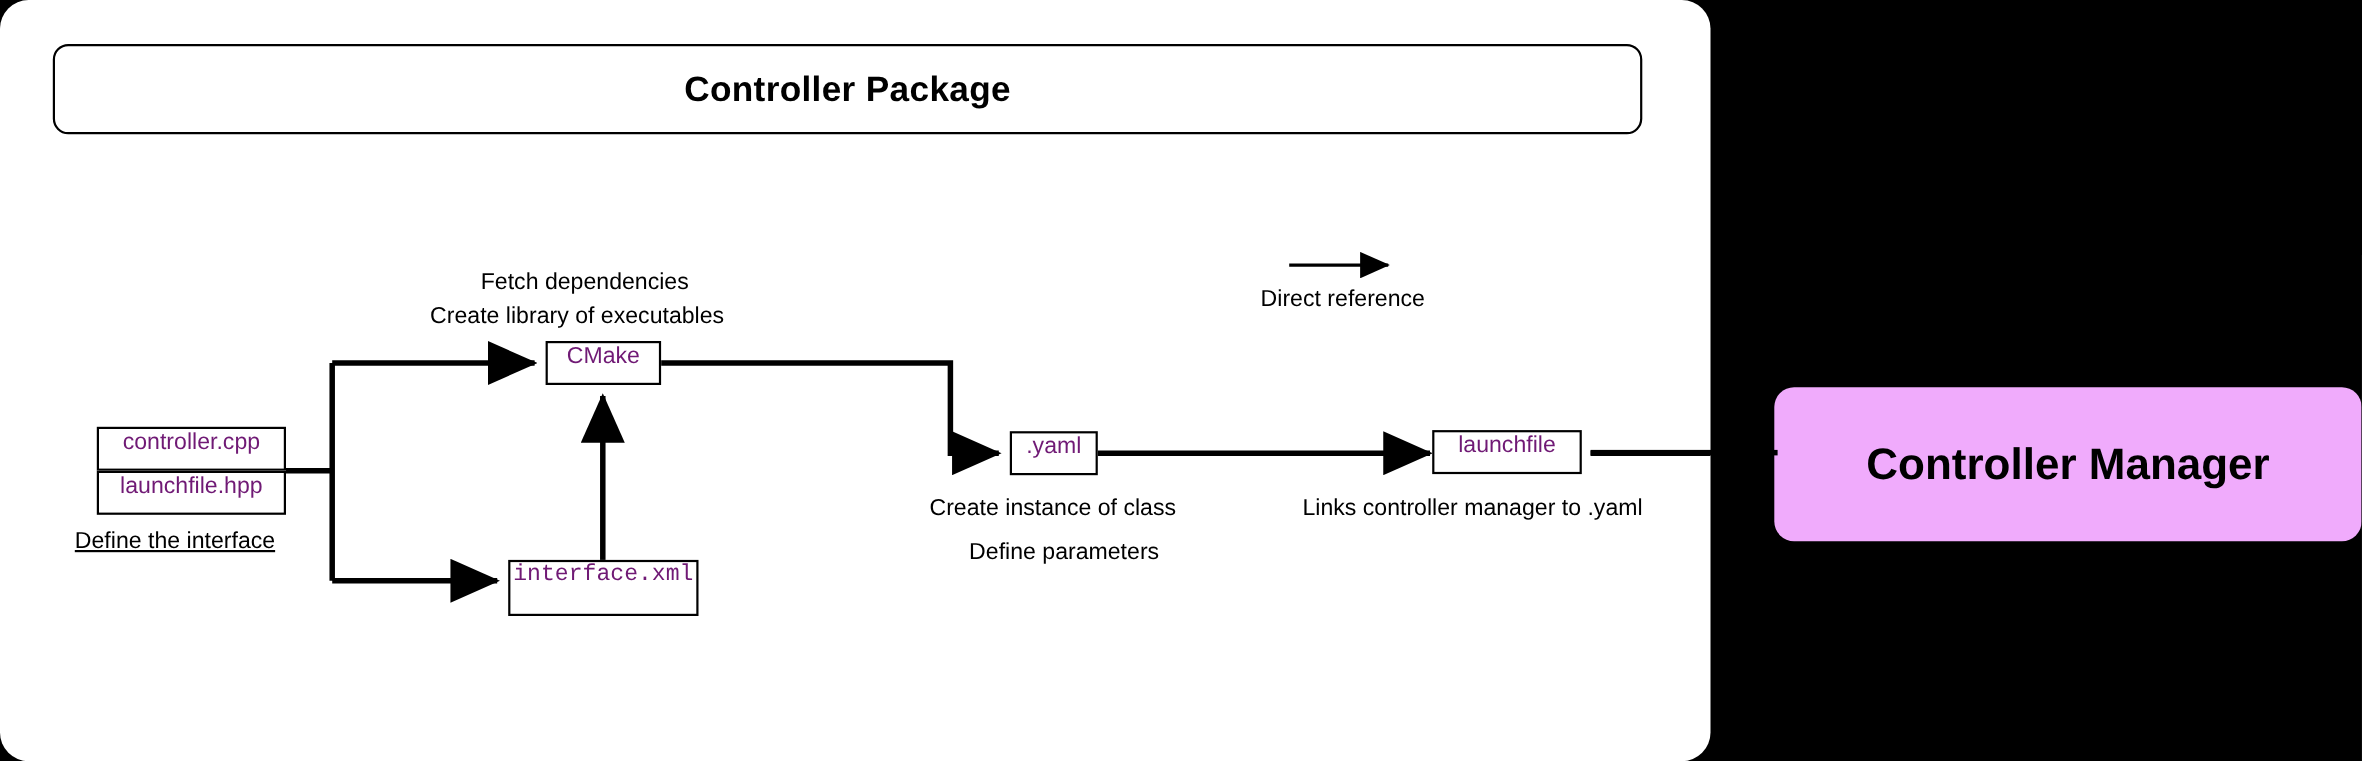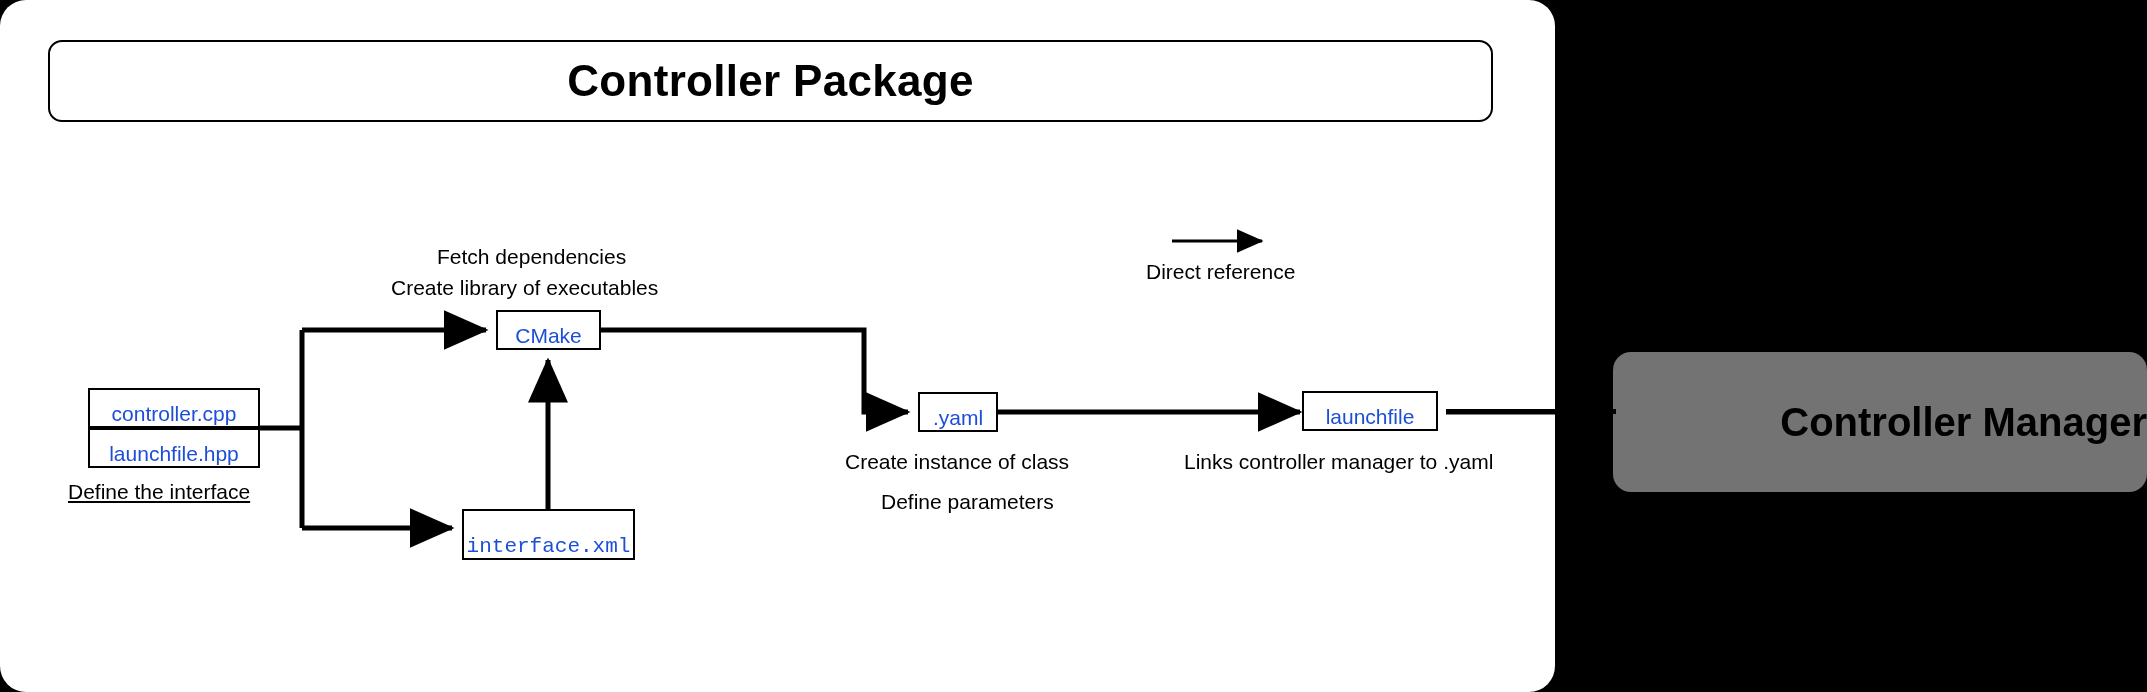--- a/index.html
+++ b/index.html
@@ -37,37 +37,37 @@
     height: 82px;
     border: 2px solid #000000;
     border-radius: 14px;
     background: #ffffff;
     box-sizing: border-box;
     display: flex;
     align-items: center;
     justify-content: center;
   }
   #package-title-box .title-text {
-    font-size: 44px;
+    font-size: 32px;
     font-weight: bold;
     color: #000000;
     letter-spacing: 0.3px;
     white-space: nowrap;
   }
   
   .node-box {
     position: absolute;
     border: 2px solid #000000;
     background: #ffffff;
     box-sizing: border-box;
     display: flex;
-    align-items: flex-end;
+    align-items: flex-start;
     justify-content: center;
     font-size: 21px;
-    color: #1d4ed8;
+    color: #701a75;
     white-space: nowrap;
     z-index: 5;
   }
   #node-controller-cpp {
     left: 88px;
     top: 388px;
     width: 172px;
     height: 40px;
   }
   #node-controller-hpp {
@@ -126,25 +126,25 @@
     z-index: 2;
     pointer-events: none;
   }
   
   #controller-manager-box {
     position: absolute;
     left: 1613px;
     top: 352px;
     width: 534px;
     height: 140px;
-    background: #737373;
+    background: #f0abfc;
     border-radius: 18px;
     display: flex;
     align-items: center;
-    justify-content: flex-end;
+    justify-content: center;
   }
   #controller-manager-box .cm-text {
     font-size: 40px;
     font-weight: bold;
     color: #000000;
     white-space: nowrap;
   }
   
   #cm-link-line {
     position: absolute;

